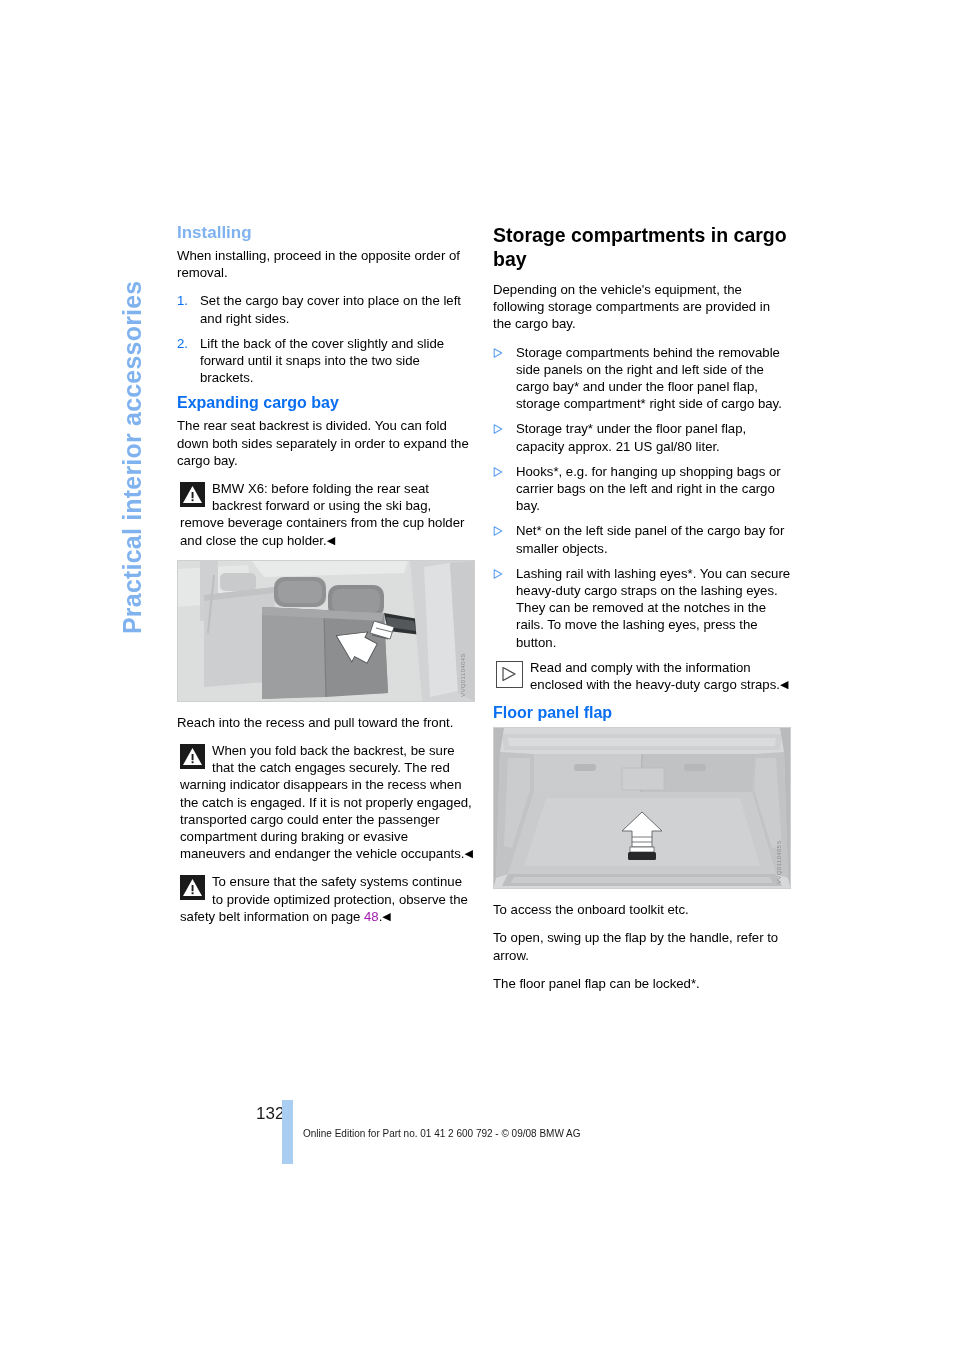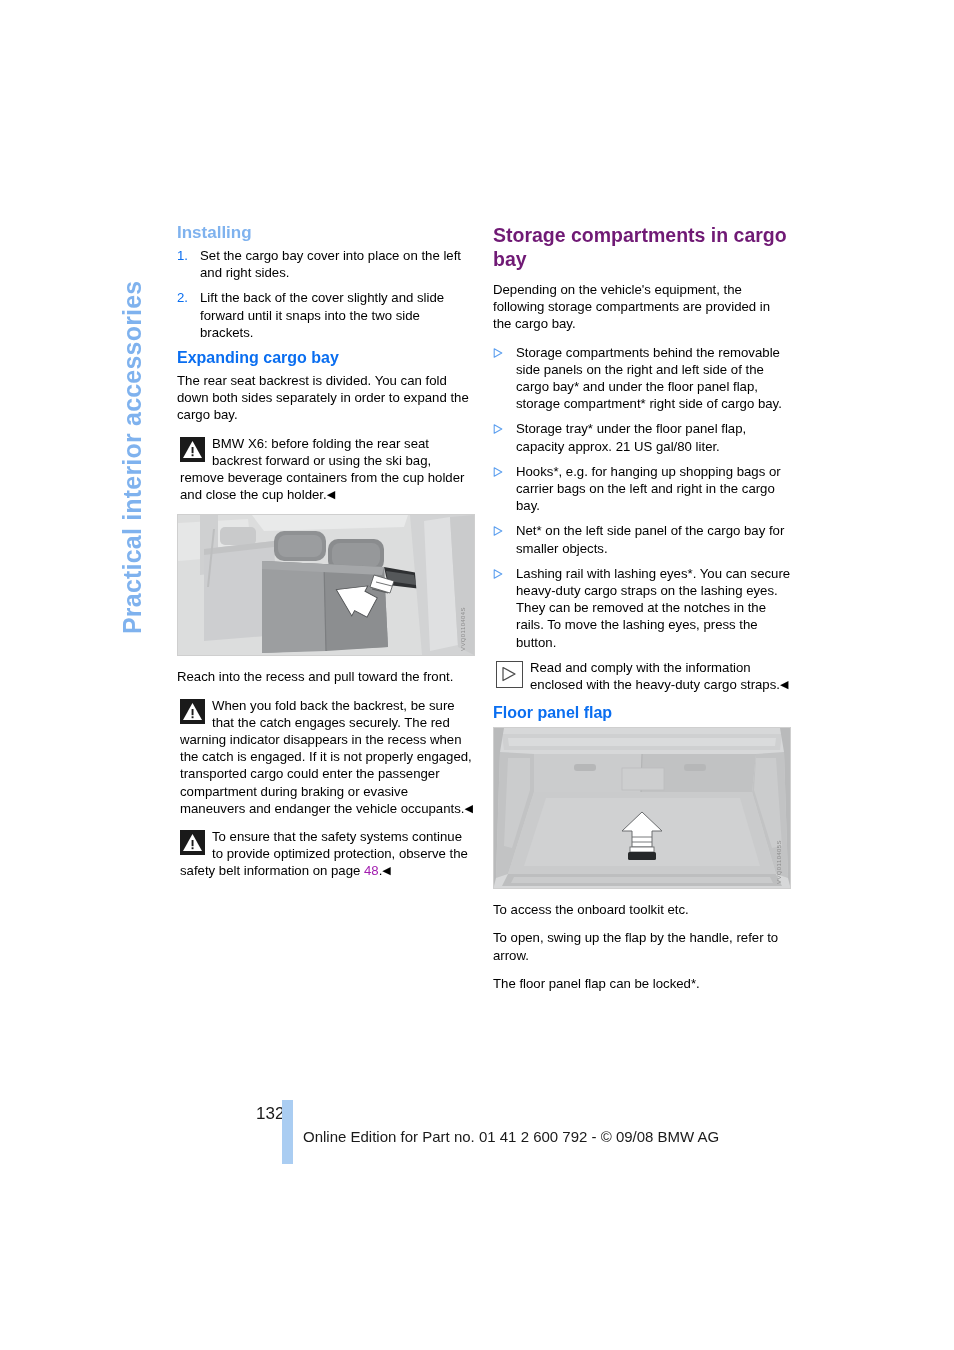--- a/index.html
+++ b/index.html
@@ -46,21 +46,21 @@
     position: absolute;
     top: 224px;
     width: 298px;
     font-size: 13.2px;
     line-height: 17.2px;
   }
   .col-left  { left: 177px; }
   .col-right { left: 493px; }
 
   h1.sect {
-    color: #701a75;
+    color: #000000;
     font-size: 19.5px;
     line-height: 23.5px;
     font-weight: bold;
     margin: 0 0 10px 0;
   }
   h2.sub-strong {
     color: #0a6ef0;
     font-size: 16px;
     line-height: 18px;
     font-weight: bold;
@@ -174,36 +174,37 @@
     left: 282px;
     top: 1100px;
     width: 11px;
     height: 64px;
     background: #aacdf2;
   }
   .footer-line {
     position: absolute;
     left: 303px;
     top: 1128px;
-    font-size: 15px;
+    font-size: 10px;
     color: #1a1a1a;
     white-space: nowrap;
   }
 </style>
 </head>
 <body>
 
 <div class="page">
 
   <div class="side-tab">Practical interior accessories</div>
 
   <div class="col col-left">
 
     <h2 class="sub-light">Installing</h2>
 
+    <p class="para">When installing, proceed in the opposite order of removal.</p>
 
     <ul class="num-list">
       <li class="num-item">
         <span class="num-marker">1.</span>
         <span class="num-text">Set the cargo bay cover into place on the left and right sides.</span>
       </li>
       <li class="num-item">
         <span class="num-marker">2.</span>
         <span class="num-text">Lift the back of the cover slightly and slide forward until it snaps into the two side brackets.</span>
       </li>

